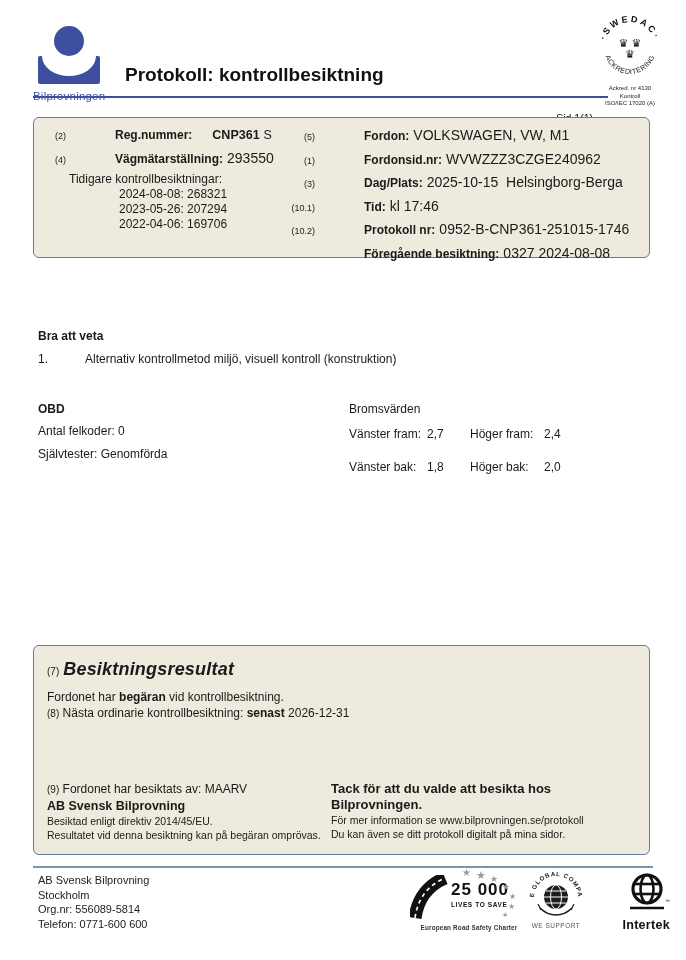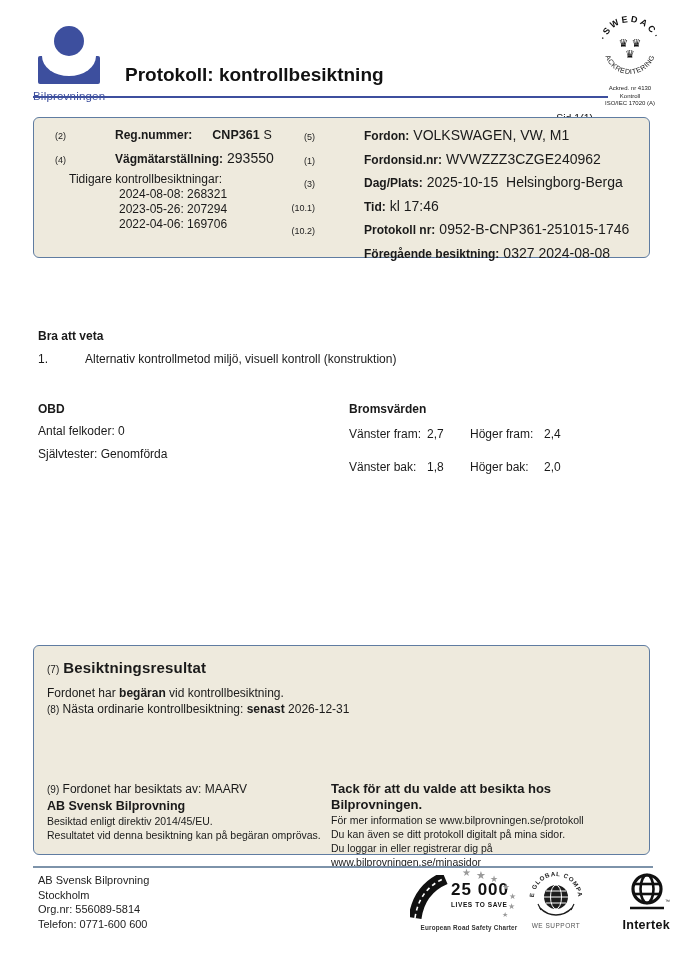--- a/index.html
+++ b/index.html
@@ -37,28 +37,28 @@
   
   .notes-title{position:absolute;left:38px;top:329px;font-size:12px;font-weight:bold;}
   .note-item{position:absolute;left:38px;top:352px;display:flex;font-size:12px;}
   .note-num{width:47px;flex:0 0 auto;}
 
   .obd-title{position:absolute;left:38px;top:402px;font-size:12px;font-weight:bold;}
   .obd-line1{position:absolute;left:38px;top:424px;font-size:12px;}
   .obd-line2{position:absolute;left:38px;top:447px;font-size:12px;}
 
   .brakes{position:absolute;left:349px;top:402px;}
-  .brakes-title{font-size:12px;font-weight:bold;}
+  .brakes-title{font-size:12px;font-weight:normal;}
   .brk-grid{display:grid;grid-template-columns:78px 43px 74px 40px;row-gap:19px;
             font-size:12px;margin-top:11px;}
 
   
   .rb-titlerow{display:flex;align-items:baseline;}
   .rb-ref{font-size:10px;margin-right:4px;}
-  .rb-title{font-size:15px;font-weight:bold;letter-spacing:0.2px;}
+  .rb-title{font-size:18px;font-weight:bold;letter-spacing:0.2px;font-style:italic;}
   .rb-line{font-size:12px;margin-top:9px;line-height:16px;}
   .rb-line .sm{font-size:10px;}
   .rb-bottom{position:absolute;left:13px;right:13px;top:135px;display:flex;justify-content:space-between;}
   .rb-insp{font-size:12px;line-height:16px;}
   .rb-company{font-size:12.5px;font-weight:bold;line-height:16px;}
   .rb-small{font-size:10.5px;line-height:14px;color:#1a1a1a;}
   .rb-thanks{width:305px;}
   .rb-thanks-title{font-size:13px;font-weight:bold;line-height:16px;}
   .rb-thanks-line{font-size:10.5px;line-height:14px;}
 
@@ -223,21 +223,20 @@
           <span>Fordonet har besiktats av: MAARV</span>
         </div>
         <div class="rb-company">AB Svensk Bilprovning</div>
         <div class="rb-small">Besiktad enligt direktiv 2014/45/EU.</div>
         <div class="rb-small">Resultatet vid denna besiktning kan på begäran omprövas.</div>
       </div>
       <div class="rb-thanks">
         <div class="rb-thanks-title">Tack för att du valde att besikta hos Bilprovningen.</div>
         <div class="rb-thanks-line">För mer information se www.bilprovningen.se/protokoll</div>
         <div class="rb-thanks-line">Du kan även se ditt protokoll digitalt på mina sidor.</div>
-        <div class="rb-thanks-line">Du loggar in eller registrerar dig på www.bilprovningen.se/minasidor</div>
       </div>
     </div>
   </div>
 
   <div class="footer-rule"></div>
 
   <div class="footer-company">
     <div>AB Svensk Bilprovning</div>
     <div>Stockholm</div>
     <div>Org.nr: 556089-5814</div>

